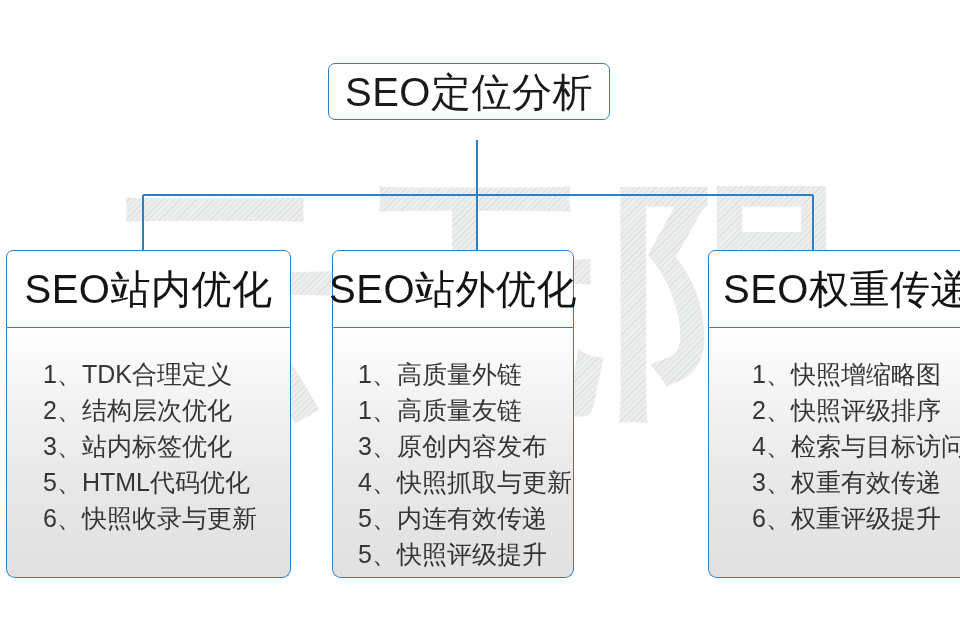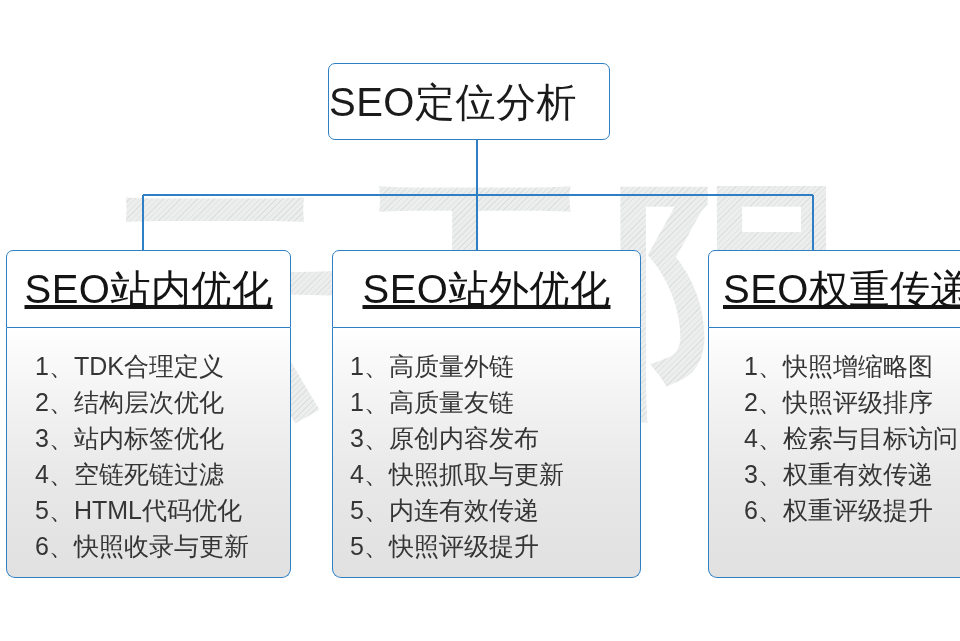--- a/index.html
+++ b/index.html
@@ -65,27 +65,27 @@
   .node {
     position: absolute;
     z-index: 2;
     box-sizing: border-box;
   }
 
   #root-node {
     left: 328px;
     top: 63px;
     width: 282px;
-    height: 77px;
+    height: 57px;
     border: 1.4px solid #2f7fc4;
     border-radius: 7px;
     background: #ffffff;
     display: flex;
     align-items: center;
-    justify-content: flex-start;
+    justify-content: center;
   }
   #root-node .node-title {
     font-size: 40px;
     color: #1b1b1b;
     letter-spacing: 0.5px;
     line-height: 1;
     white-space: nowrap;
   }
 
   .column {
@@ -102,54 +102,53 @@
     display: flex;
     align-items: center;
     justify-content: center;
   }
   .col-header .col-title {
     font-size: 40px;
     color: #141414;
     line-height: 1;
     white-space: nowrap;
     letter-spacing: 0.5px;
-    text-decoration: underline;
   }
   .col-body {
     box-sizing: border-box;
     border: 1.4px solid #2f7fc4;
     border-top: none;
     border-radius: 0 0 9px 9px;
     background: linear-gradient(to bottom,
         #ffffff 0%,
         #fcfcfc 6%,
         #f1f1f1 34%,
         #e8e8e8 62%,
         #e3e3e3 88%,
         #e1e1e1 100%);
     padding: 16px 0 14px 0;
     display: flex;
     flex-direction: column;
     justify-content: flex-start;
   }
   .col-body ol {
-    margin: 4px;
+    margin: 12px;
     padding: 0;
     list-style: none;
   }
   .col-body li {
     font-size: 25px;
     color: #353535;
     line-height: 36px;
     white-space: nowrap;
     text-align: left;
   }
 
   #col-0 { left: 6px;   top: 250px; width: 285px; }
-  #col-1 { left: 332px; top: 250px; width: 309px; }
+  #col-1 { left: 332px; top: 250px; width: 242px; }
   #col-2 { left: 708px; top: 250px; width: 278px; }
 
   #col-0 .col-body { height: 250px; padding-left: 24px; }
   #col-1 .col-body { height: 250px; padding-left: 13px; }
   #col-2 .col-body { height: 250px; padding-left: 31px; }
 </style>
 </head>
 <body>
 
 <div id="stage">
@@ -179,21 +178,20 @@
 
   <div class="column" id="col-0">
     <div class="col-header">
       <span class="col-title">SEO站内优化</span>
     </div>
     <div class="col-body">
       <ol>
         <li>1、TDK合理定义</li>
         <li>2、结构层次优化</li>
         <li>3、站内标签优化</li>
-        <li>4、空链死链过滤</li>
         <li>5、HTML代码优化</li>
         <li>6、快照收录与更新</li>
       </ol>
     </div>
   </div>
 
   <div class="column" id="col-1">
     <div class="col-header">
       <span class="col-title">SEO站外优化</span>
     </div>

